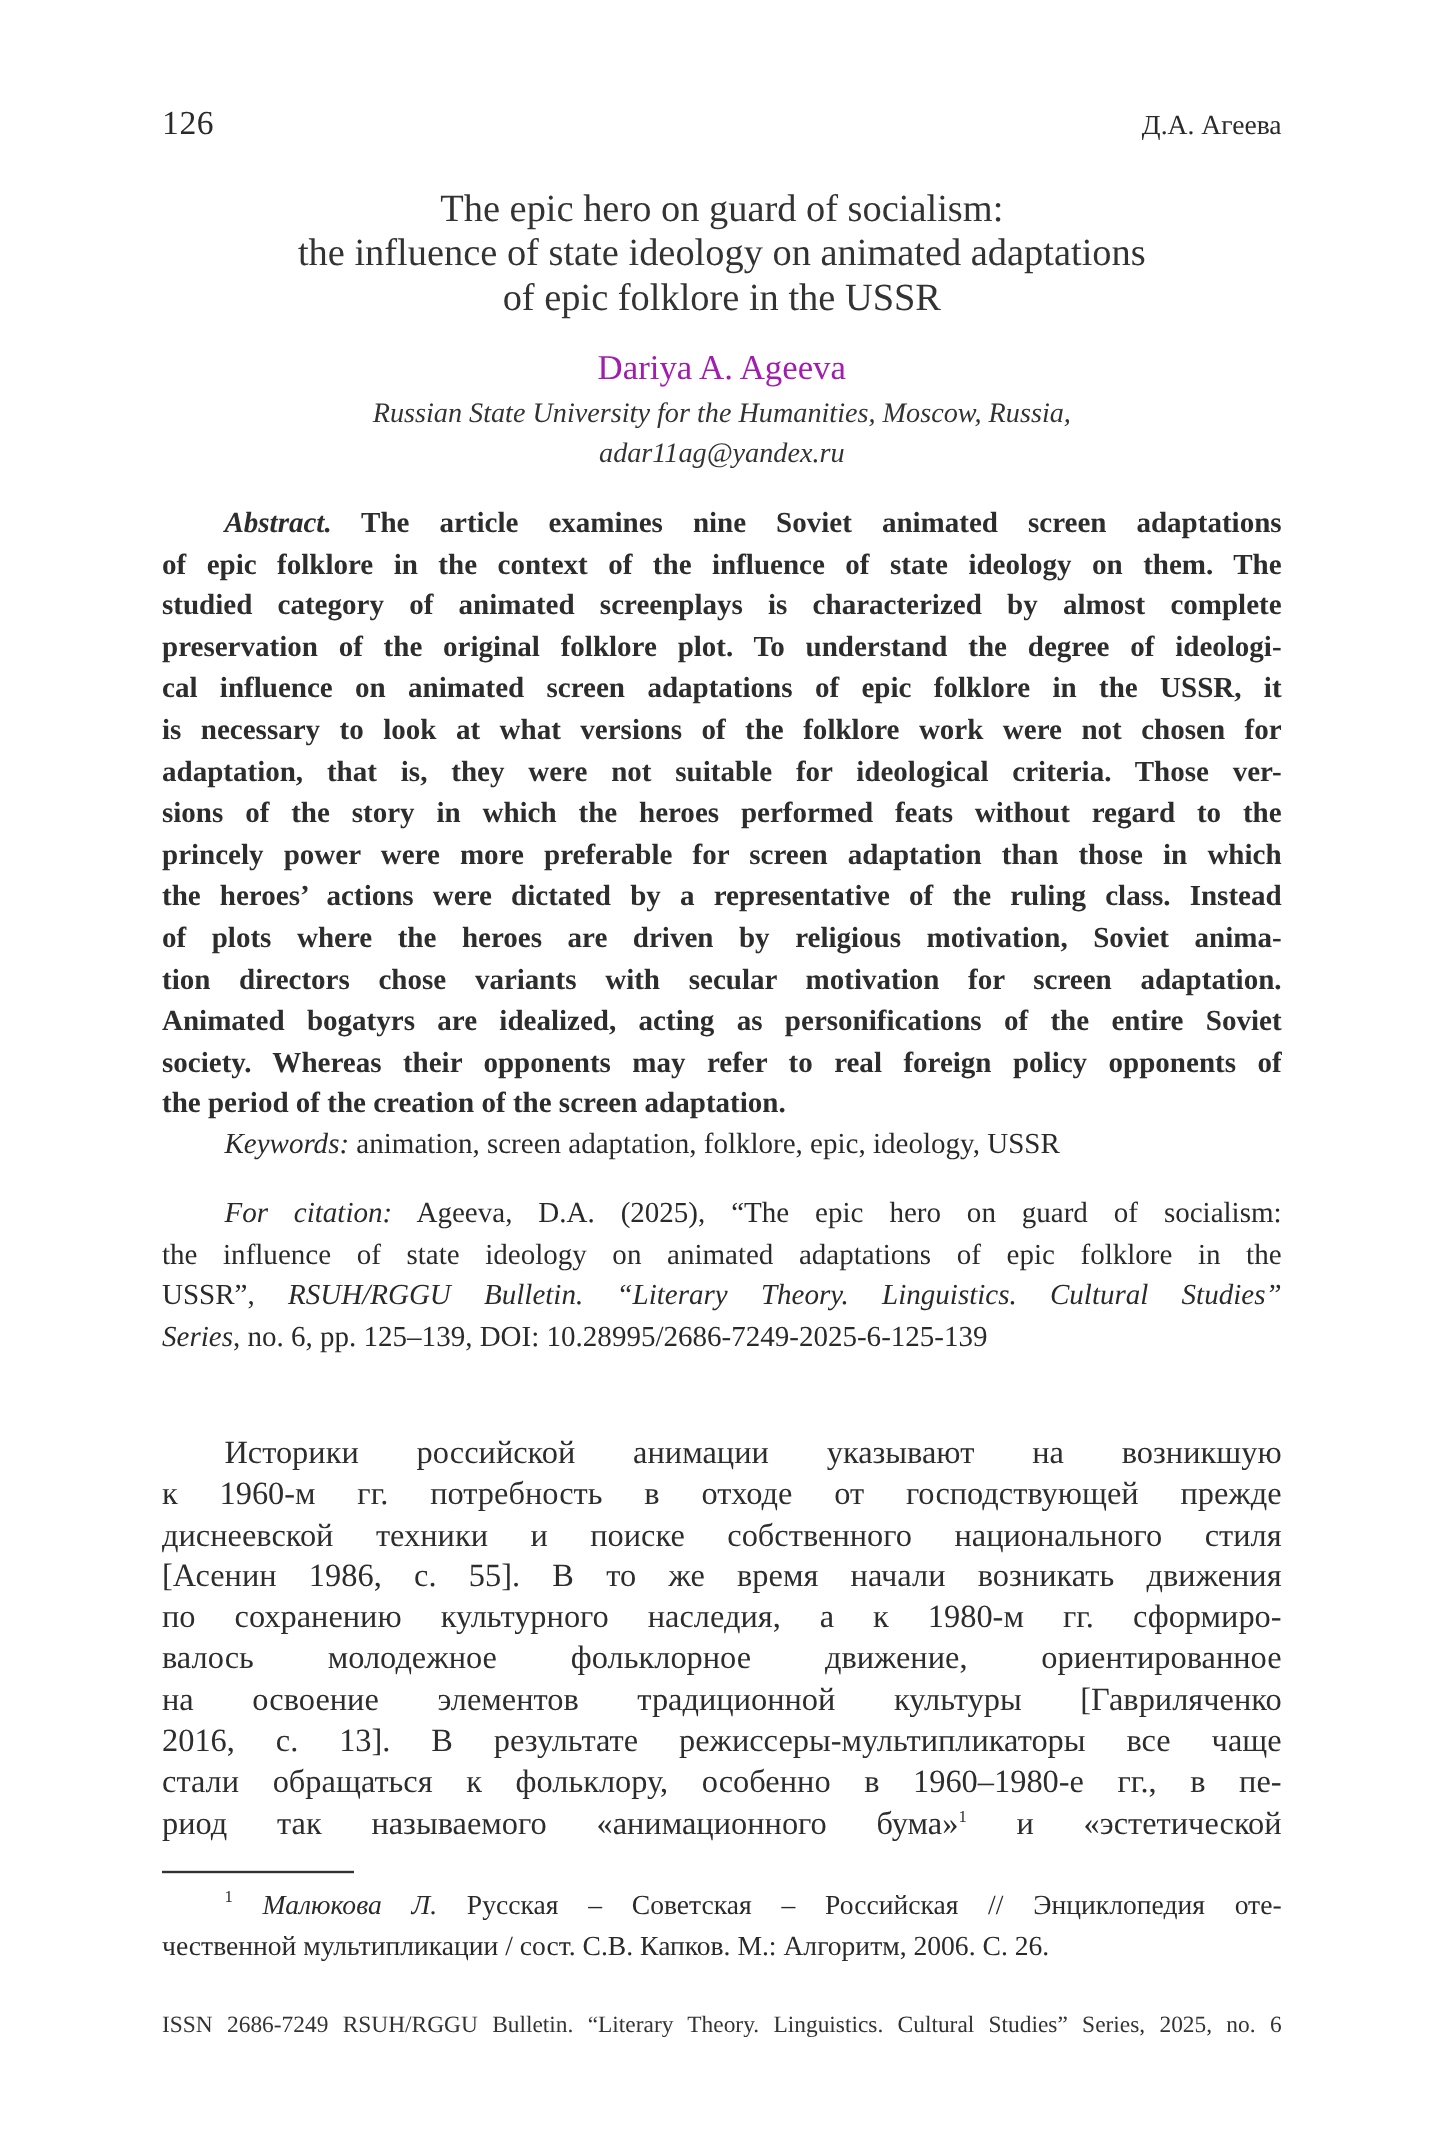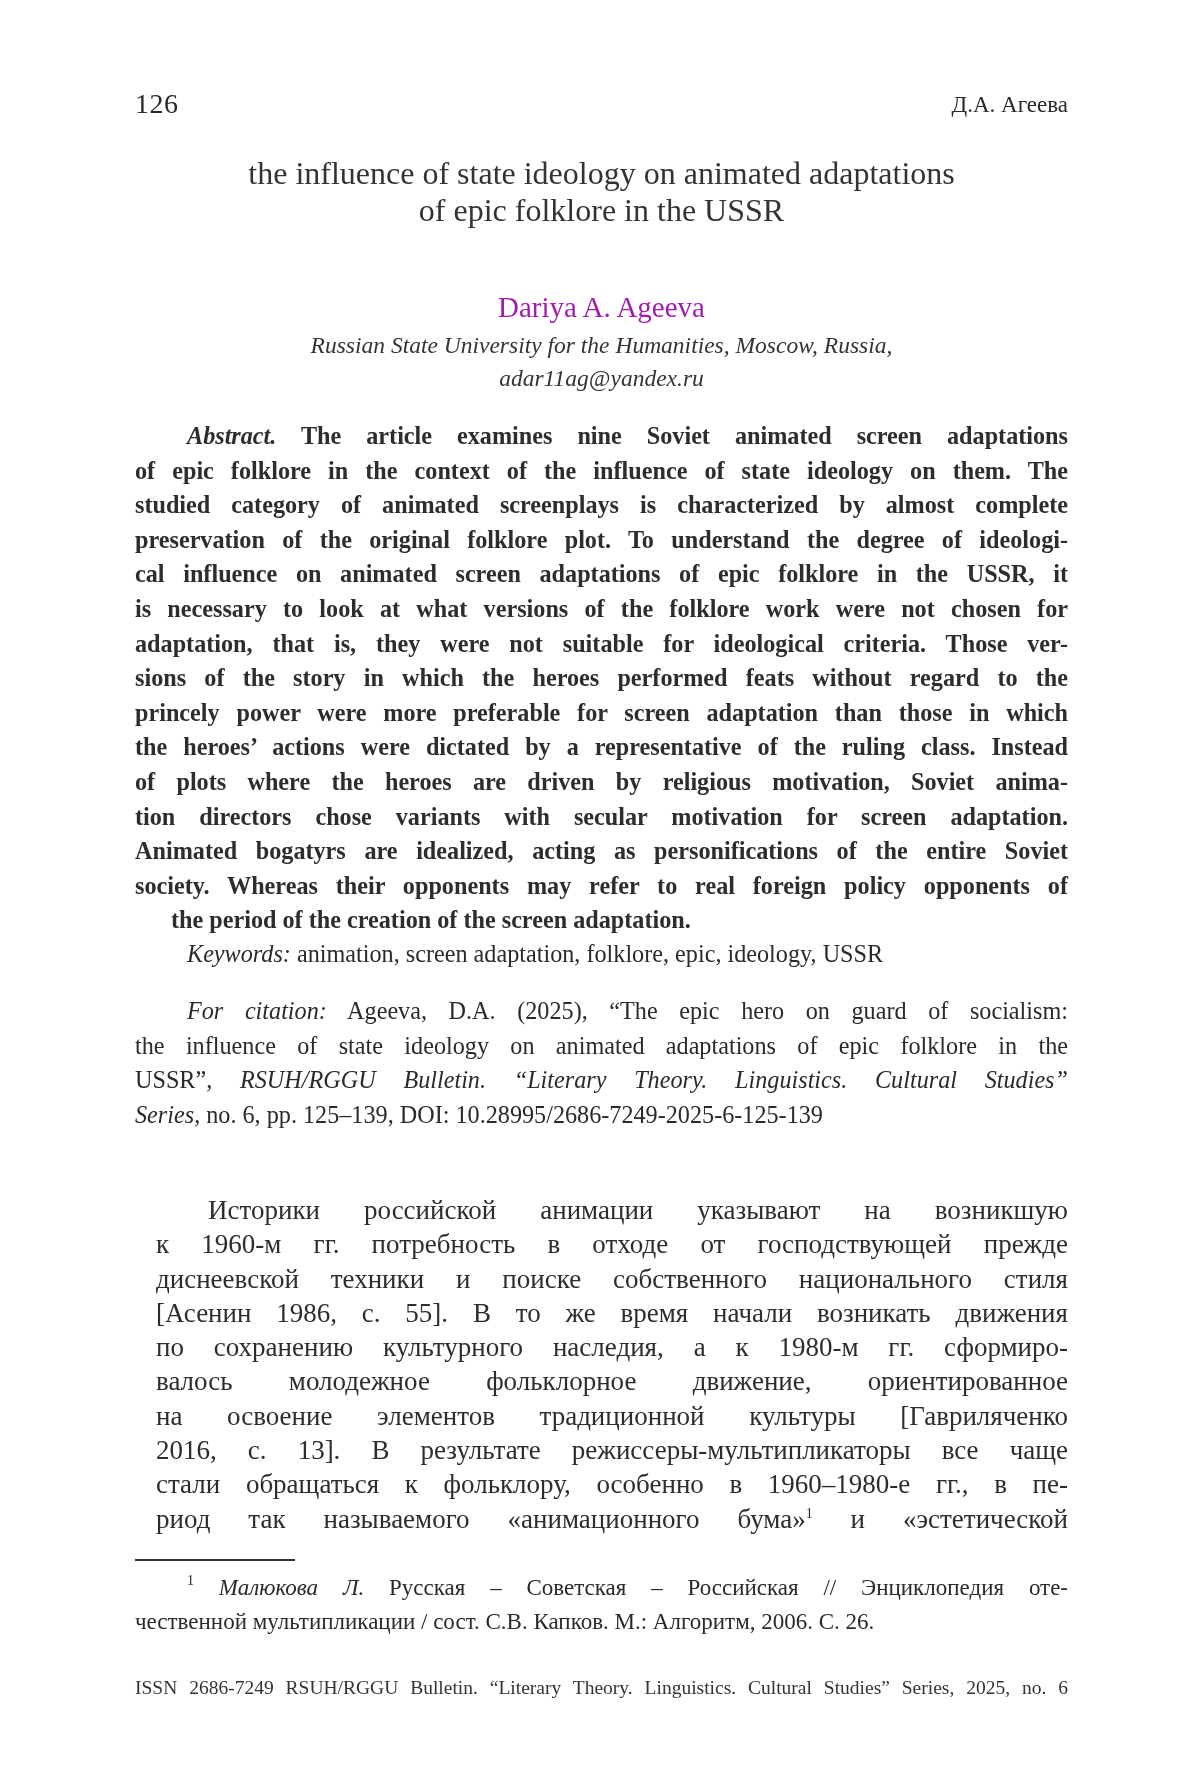--- a/index.html
+++ b/index.html
@@ -14,47 +14,48 @@
   .running-author { position: absolute; right: 0; top: 4px; font-size: 23px; }
   .title { position: absolute; top: 155px; left: 135px; width: 933px; text-align: center;
            font-size: 32px; line-height: 37px; color: #333; }
   .title div { white-space: nowrap; }
   .author { position: absolute; top: 291px; left: 135px; width: 933px; text-align: center; font-size: 29px; color: #a21caf; }
   .affil { position: absolute; top: 329px; left: 135px; width: 933px; text-align: center;
            font-size: 23.5px; line-height: 33px; font-style: italic; color: #333; }
   .abstract { position: absolute; top: 419px; left: 135px; width: 933px;
               font-size: 24.2px; line-height: 34.6px; text-align: justify; color: #2d2d2d; font-weight: bold; }
   .abstract .line { display: block; height: 34.6px; white-space: nowrap; text-align-last: justify; text-align: justify; }
-  .abstract .line.last { text-align-last: left; margin-left: 36px; }
+  .abstract .line.last { text-align-last: left; }
   .indent { padding-left: 52px; }
   .it { font-style: italic; text-align: right; }
   .keywords { position: absolute; top: 937px; left: 135px; width: 933px; font-size: 24.2px; line-height: 34.6px; padding-left: 52px; box-sizing: border-box; }
   .citation { position: absolute; top: 994px; left: 135px; width: 933px; font-size: 24.2px; line-height: 34.6px; }
   .citation .line { display: block; white-space: nowrap; text-align: justify; text-align-last: justify; height: 34.6px; }
   .citation .line.last { text-align-last: left; }
   .body-ru { position: absolute; top: 1193px; left: 135px; width: 933px; font-size: 27px; line-height: 34.3px; color: #2d2d2d; }
-  .body-ru .line { display: block; white-space: nowrap; text-align: justify; text-align-last: justify; height: 34.3px; margin-left: 21px; }
+  .body-ru .line { display: block; white-space: nowrap; text-align: justify; text-align-last: justify; height: 34.3px; }
   sup { font-size: 14px; vertical-align: 10px; line-height: 0; }
   .fn-rule { position: absolute; top: 1559px; left: 135px; width: 160px; height: 0; border-top: 2px solid #333; }
   .footnote { position: absolute; top: 1571px; left: 135px; width: 933px; font-size: 23px; line-height: 34px; }
   .footnote .line { display: block; white-space: nowrap; text-align: justify; text-align-last: justify; height: 34px; }
   .footnote .line.last { text-align-last: left; }
   .footer { position: absolute; top: 1677px; left: 135px; width: 933px; font-size: 19.5px; white-space: nowrap; text-align: justify; text-align-last: justify; color: #333; }
 </style>
 </head>
 <body>
 
 <div class="page">
 
   <div class="running-head">
     <span class="page-num">126</span>
     <span class="running-author">Д.А. Агеева</span>
   </div>
 
   <div class="title">
+    <div>The epic hero on guard of socialism:</div>
     <div>the influence of state ideology on animated adaptations</div>
     <div>of epic folklore in the USSR</div>
   </div>
 
   <div class="author">Dariya A. Ageeva</div>
 
   <div class="affil">
     <div>Russian State University for the Humanities, Moscow, Russia,</div>
     <div>adar11ag@yandex.ru</div>
   </div>

